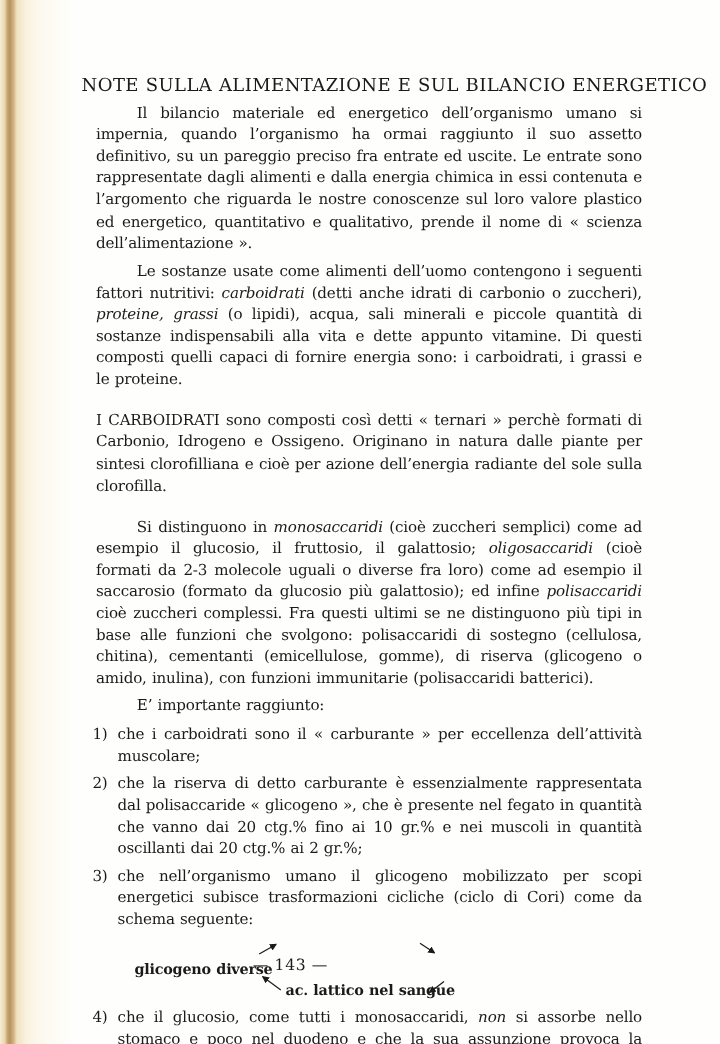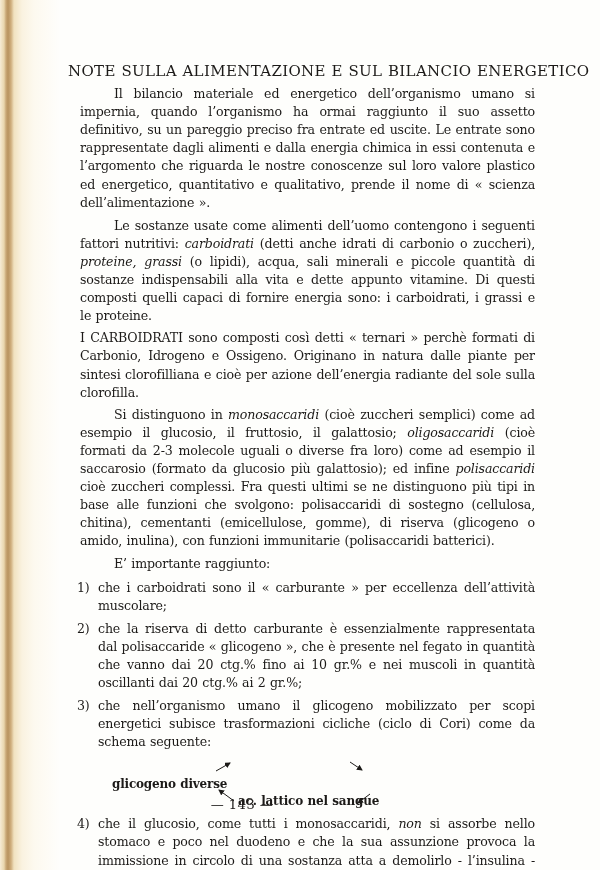--- a/index.html
+++ b/index.html
@@ -24,21 +24,21 @@
     word-spacing: 0.5px;
   }
   .title {
     text-align: center; font-size: 15px; letter-spacing: 0.35px;
     margin: 0 0 5px -12px; width: 479px; white-space: nowrap;
     font-weight: normal;
   }
   p { margin: 0; }
   .indent { text-indent: 34px; }
   .gap { margin-top: 5px; }
-  .gap-s { margin-top: 4px; }
+  .gap-s { margin-top: 16px; }
   i { font-style: italic; }
   .ol-item { position: relative; padding-left: 18px; margin-top: 5px; }
   .ol-num { position: absolute; left: -3px; top: 0; }
   .diagram {
     position: relative; height: 58px; margin: 4px 0 0 0;
     font-weight: bold; font-size: 12px; letter-spacing: -0.2px;
   }
   .dg { position: absolute; white-space: nowrap; }
   .arrow { position: absolute; }
   .pagenum {

